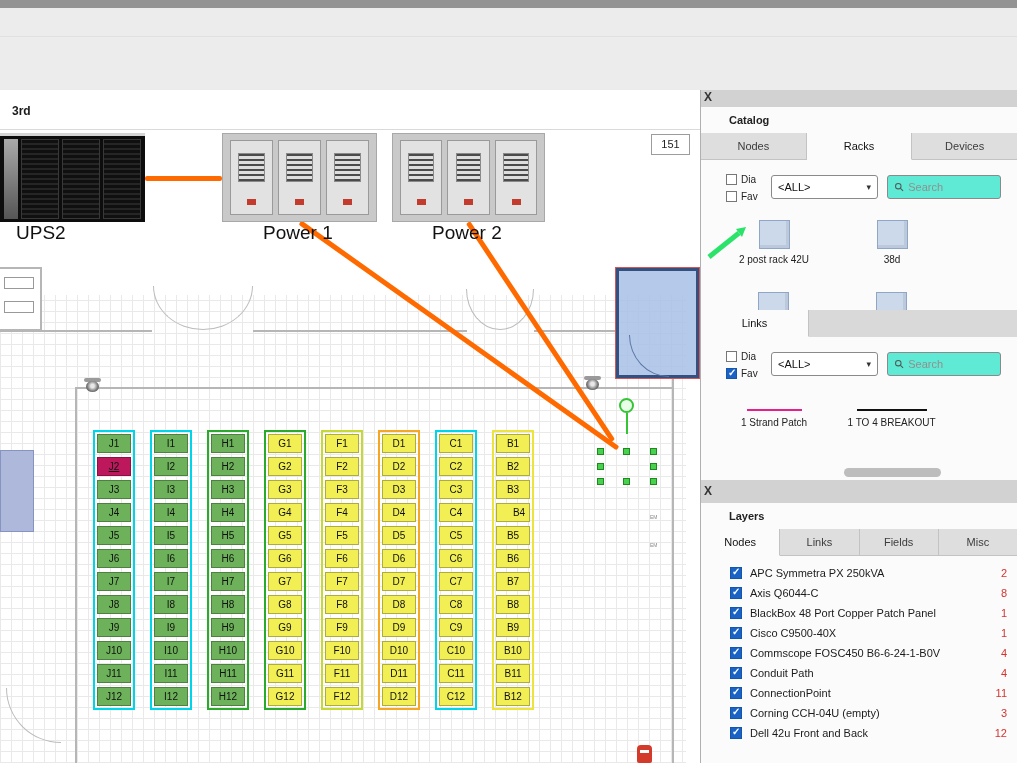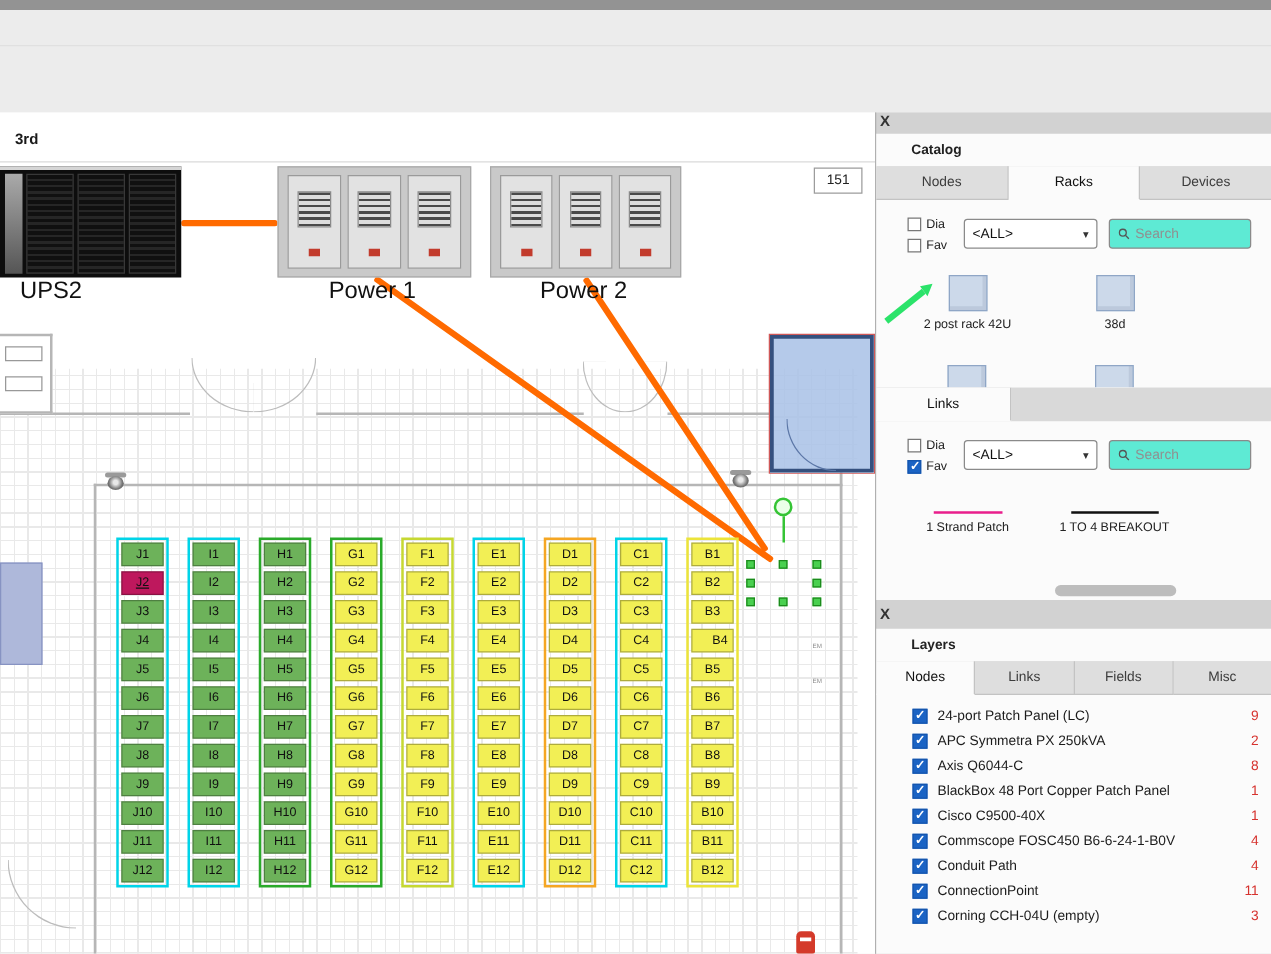--- a/index.html
+++ b/index.html
@@ -275,34 +275,20 @@
         <div class="rack-cell" style="background: rgb(242, 239, 85);">F4</div>
         <div class="rack-cell" style="background: rgb(242, 239, 85);">F5</div>
         <div class="rack-cell" style="background: rgb(242, 239, 85);">F6</div>
         <div class="rack-cell" style="background: rgb(242, 239, 85);">F7</div>
         <div class="rack-cell" style="background: rgb(242, 239, 85);">F8</div>
         <div class="rack-cell" style="background: rgb(242, 239, 85);">F9</div>
         <div class="rack-cell" style="background: rgb(242, 239, 85);">F10</div>
         <div class="rack-cell" style="background: rgb(242, 239, 85);">F11</div>
         <div class="rack-cell" style="background: rgb(242, 239, 85);">F12</div>
       </div>
-      <div class="rack-column" style="border-color: rgb(0, 212, 232);">
-        <div class="rack-cell" style="background: rgb(242, 239, 85);">E1</div>
-        <div class="rack-cell" style="background: rgb(242, 239, 85);">E2</div>
-        <div class="rack-cell" style="background: rgb(242, 239, 85);">E3</div>
-        <div class="rack-cell" style="background: rgb(242, 239, 85);">E4</div>
-        <div class="rack-cell" style="background: rgb(242, 239, 85);">E5</div>
-        <div class="rack-cell" style="background: rgb(242, 239, 85);">E6</div>
-        <div class="rack-cell" style="background: rgb(242, 239, 85);">E7</div>
-        <div class="rack-cell" style="background: rgb(242, 239, 85);">E8</div>
-        <div class="rack-cell" style="background: rgb(242, 239, 85);">E9</div>
-        <div class="rack-cell" style="background: rgb(242, 239, 85);">E10</div>
-        <div class="rack-cell" style="background: rgb(242, 239, 85);">E11</div>
-        <div class="rack-cell" style="background: rgb(242, 239, 85);">E12</div>
-      </div>
       <div class="rack-column" style="border-color: rgb(245, 166, 35);">
         <div class="rack-cell" style="background: rgb(242, 239, 85);">D1</div>
         <div class="rack-cell" style="background: rgb(242, 239, 85);">D2</div>
         <div class="rack-cell" style="background: rgb(242, 239, 85);">D3</div>
         <div class="rack-cell" style="background: rgb(242, 239, 85);">D4</div>
         <div class="rack-cell" style="background: rgb(242, 239, 85);">D5</div>
         <div class="rack-cell" style="background: rgb(242, 239, 85);">D6</div>
         <div class="rack-cell" style="background: rgb(242, 239, 85);">D7</div>
         <div class="rack-cell" style="background: rgb(242, 239, 85);">D8</div>
         <div class="rack-cell" style="background: rgb(242, 239, 85);">D9</div>
@@ -454,25 +440,20 @@
     <div class="panel-title">Layers</div>
     <div class="tabbar tabbar-top26">
         <div class="tab active">Nodes</div>
         <div class="tab">Links</div>
         <div class="tab">Fields</div>
         <div class="tab">Misc</div>
       </div>
     <div class="layers-list">
         <div class="layer-row">
           <span class="cbx checked"></span>
-          <span class="layer-label">24-port Patch Panel (LC)</span>
-          <span class="layer-count">9</span>
-        </div>
-        <div class="layer-row">
-          <span class="cbx checked"></span>
           <span class="layer-label">APC Symmetra PX 250kVA</span>
           <span class="layer-count">2</span>
         </div>
         <div class="layer-row">
           <span class="cbx checked"></span>
           <span class="layer-label">Axis Q6044-C</span>
           <span class="layer-count">8</span>
         </div>
         <div class="layer-row">
           <span class="cbx checked"></span>
@@ -497,15 +478,20 @@
         <div class="layer-row">
           <span class="cbx checked"></span>
           <span class="layer-label">ConnectionPoint</span>
           <span class="layer-count">11</span>
         </div>
         <div class="layer-row">
           <span class="cbx checked"></span>
           <span class="layer-label">Corning CCH-04U (empty)</span>
           <span class="layer-count">3</span>
         </div>
+        <div class="layer-row">
+          <span class="cbx checked"></span>
+          <span class="layer-label">Dell 42u Front and Back</span>
+          <span class="layer-count">12</span>
+        </div>
       </div>
   </div>
 </div>
 
 </body></html>

